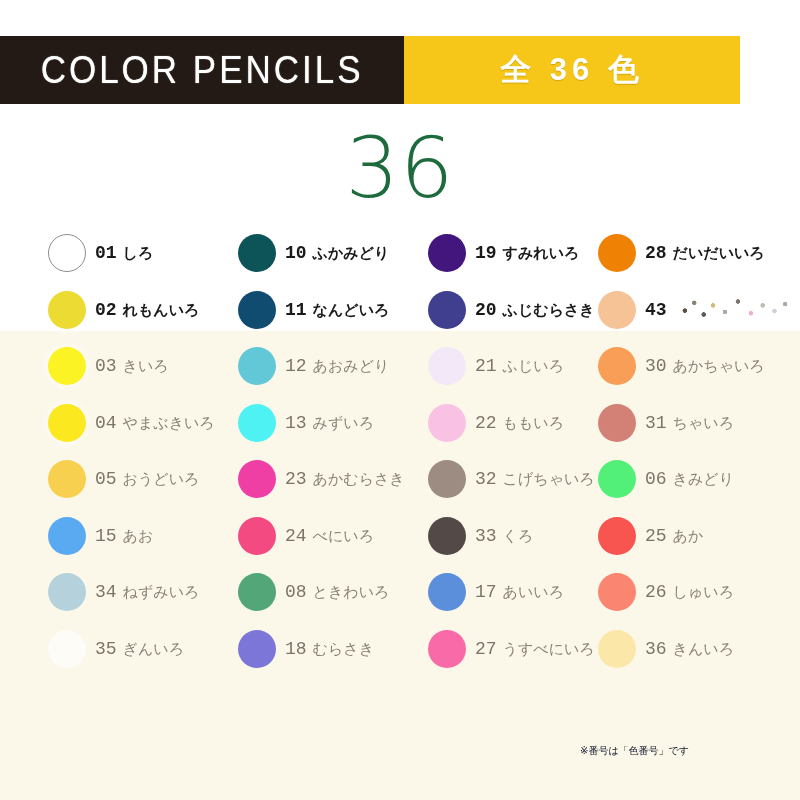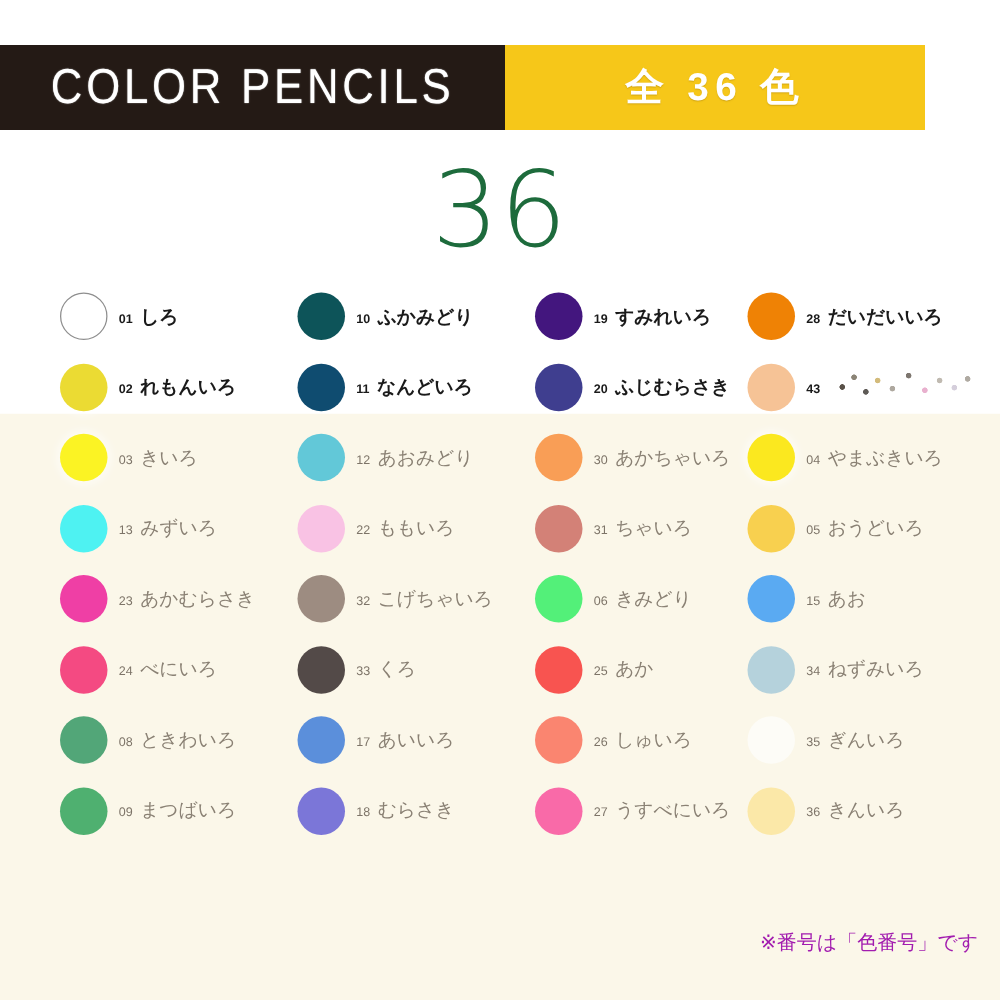--- a/index.html
+++ b/index.html
@@ -133,22 +133,22 @@
     box-shadow: 0 0 7px 3px rgba(255,255,255,0.55);
   }
 
   .label {
     display: flex;
     align-items: baseline;
     gap: 6px;
     white-space: nowrap;
   }
   .num {
-    font-size: 10px;
-    font-family: Liberation Sans, sans-serif;
+    font-size: 18px;
+    font-family: Liberation Mono, monospace;
     text-align: right;
   }
   .name {
     font-size: 15px;
     font-family: "DejaVu Sans", sans-serif;
   }
 
   
   .cell.top .num { color: #1a1a1a; font-weight: 700; }
   .cell.top .name { color: #1a1a1a; font-weight: 700; }
@@ -182,25 +182,25 @@
       radial-gradient(circle at 66% 70%, rgba(225,150,190,.75) 0 2px, transparent 2.5px),
       radial-gradient(circle at 76% 40%, rgba(150,140,125,.6) 0 2px, transparent 2.5px),
       radial-gradient(circle at 86% 62%, rgba(190,180,200,.65) 0 2px, transparent 2.5px),
       radial-gradient(circle at 95% 35%, rgba(110,100,85,.55) 0 2px, transparent 2.5px);
     pointer-events: none;
   }
 
   
   #footnote {
     position: absolute;
-    left: 608px;
+    left: 580px;
     top: 744px;
     z-index: 3;
-    font-size: 16px;
-    color: #a21caf;
+    font-size: 10px;
+    color: #0f172a;
     font-family: "DejaVu Sans", sans-serif;
     white-space: nowrap;
   }
 </style>
 </head>
 <body>
 
 <div id="page">
 
   <div id="header">
@@ -283,20 +283,27 @@
         </div>
       </div>
       <div class="cell faded">
         <div class="swatch" style="background: rgb(98, 200, 216);"></div>
         <div class="label">
           <span class="num">12</span>
           <span><span class="name">あおみどり</span></span>
         </div>
       </div>
       <div class="cell faded">
+        <div class="swatch" style="background: rgb(243, 232, 248);"></div>
+        <div class="label">
+          <span class="num">21</span>
+          <span><span class="name">ふじいろ</span></span>
+        </div>
+      </div>
+      <div class="cell faded">
         <div class="swatch" style="background: rgb(249, 158, 86);"></div>
         <div class="label">
           <span class="num">30</span>
           <span><span class="name">あかちゃいろ</span></span>
         </div>
       </div>
       <div class="cell faded">
         <div class="swatch glow" style="background: rgb(251, 232, 31);"></div>
         <div class="label">
           <span class="num">04</span>
@@ -409,27 +416,20 @@
         </div>
       </div>
       <div class="cell faded">
         <div class="swatch" style="background: rgb(253, 252, 247);"></div>
         <div class="label">
           <span class="num">35</span>
           <span><span class="name">ぎんいろ</span></span>
         </div>
       </div>
       <div class="cell faded">
-        <div class="swatch" style="background: rgb(79, 176, 112);"></div>
-        <div class="label">
-          <span class="num">09</span>
-          <span><span class="name">まつばいろ</span></span>
-        </div>
-      </div>
-      <div class="cell faded">
         <div class="swatch" style="background: rgb(123, 118, 216);"></div>
         <div class="label">
           <span class="num">18</span>
           <span><span class="name">むらさき</span></span>
         </div>
       </div>
       <div class="cell faded">
         <div class="swatch" style="background: rgb(249, 106, 168);"></div>
         <div class="label">
           <span class="num">27</span>

